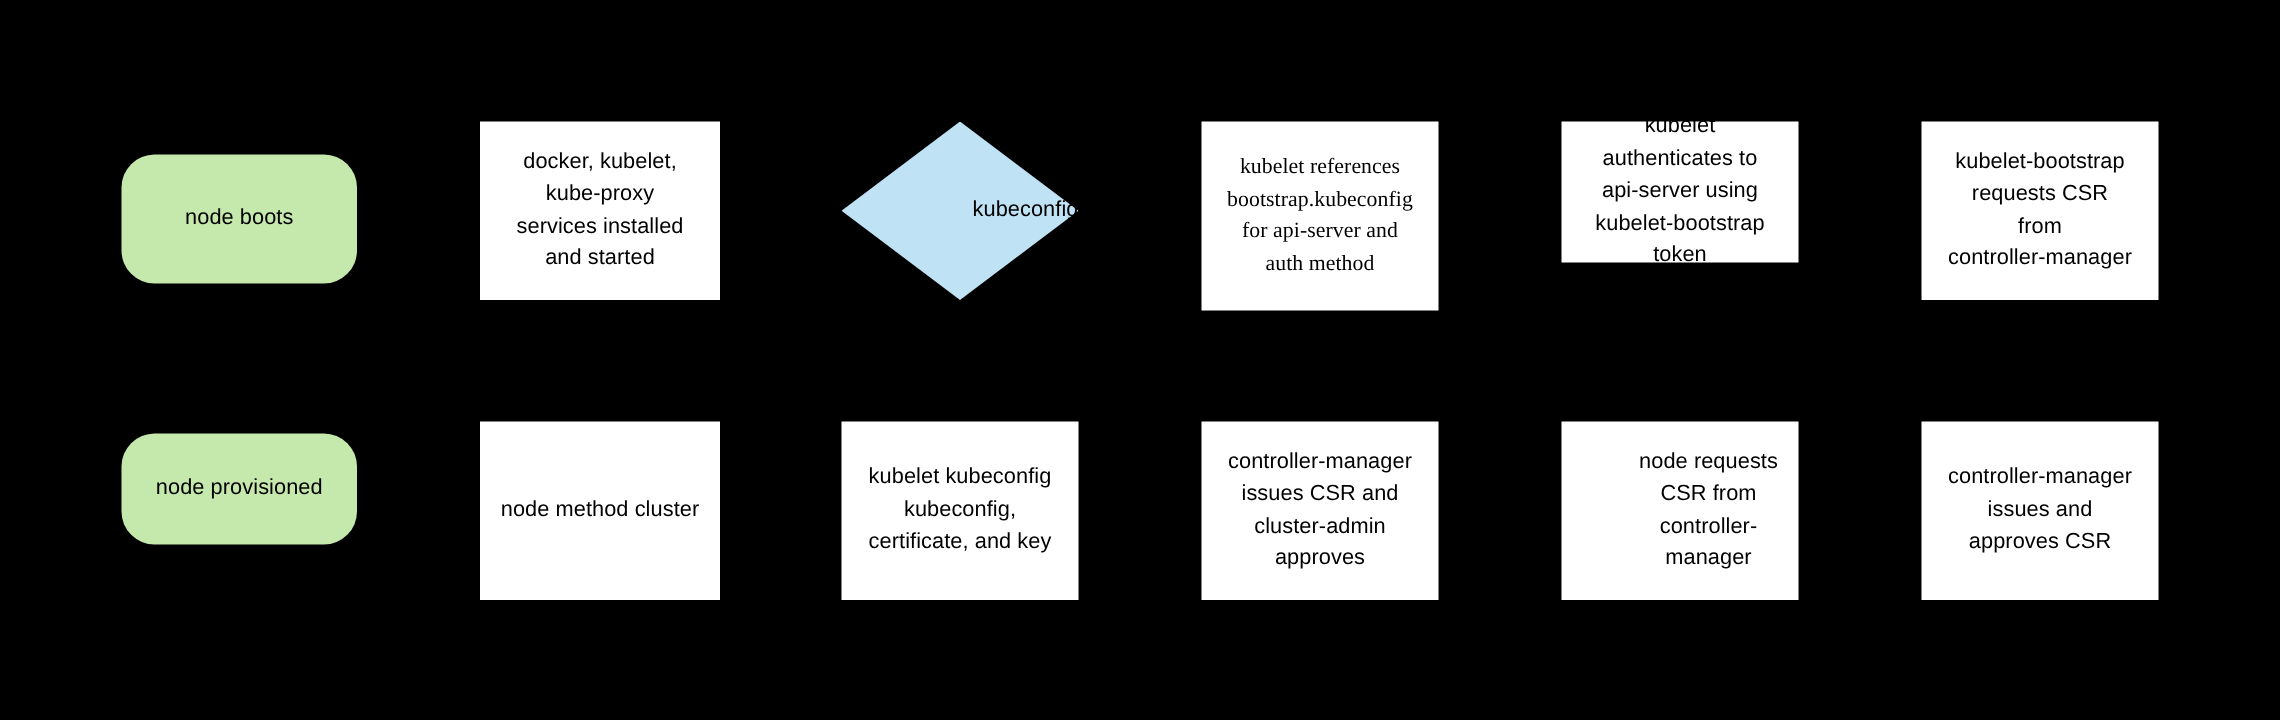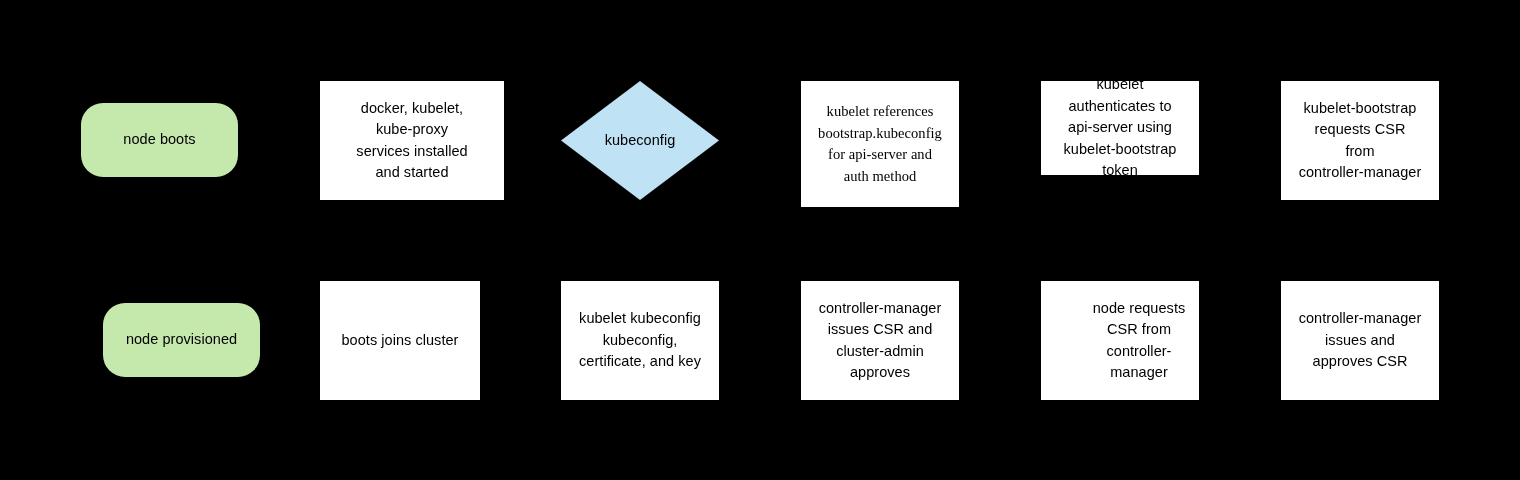--- a/index.html
+++ b/index.html
@@ -78,30 +78,30 @@
   }
   .overflow-label {
     overflow: visible;
   }
 </style>
 </head>
 <body>
 
 <div id="canvas" style="background: rgb(0, 0, 0);">
     <div style="position: absolute; left: 0px; top: 0px; width: 100%; height: 100%;">
-      <div class="node shape-pill" style="left: 81px; top: 103px; width: 157px; height: 74px;">
+      <div class="node shape-pill" style="left: 81px; top: 103px; width: 157px; height: 86px;">
         <span class="node-label">node boots</span>
       </div>
-      <div class="node shape-box" style="left: 320px; top: 81px; width: 184px; height: 119px;">
+      <div class="node shape-box" style="left: 320px; top: 81px; width: 160px; height: 119px;">
         <span class="node-label">docker, kubelet,
 kube-proxy
 services installed
 and started</span>
       </div>
-      <div class="node shape-diamond" style="left: 561px; top: 81px; width: 158px; height: 119px;">
+      <div class="node shape-diamond" style="left: 561px; top: 81px; width: 158px; height: 119px; text-align: right;">
         <div class="diamond-fill"></div>
         <span class="node-label">kubeconfig</span>
       </div>
       <div class="node shape-box overflow-label" style="left: 801px; top: 81px; width: 158px; height: 126px; font-family: Liberation Serif, serif;">
         <span class="node-label">kubelet references
 bootstrap.kubeconfig
 for api-server and
 auth method</span>
       </div>
       <div class="node shape-box" style="left: 1041px; top: 81px; width: 158px; height: 94px;">
@@ -112,25 +112,25 @@
 token</span>
       </div>
       <div class="node shape-box" style="left: 1281px; top: 81px; width: 158px; height: 119px;">
         <span class="node-label">kubelet-bootstrap
 requests CSR
 from
 controller-manager</span>
       </div>
     </div>
     <div style="position: absolute; left: 0px; top: 0px; width: 100%; height: 100%;">
-      <div class="node shape-pill overflow-label" style="left: 81px; top: 303px; width: 157px; height: 74px; margin-left: 22px;">
+      <div class="node shape-pill overflow-label" style="left: 81px; top: 289px; width: 157px; height: 74px;">
         <span class="node-label">node provisioned</span>
       </div>
       <div class="node shape-box" style="left: 320px; top: 281px; width: 160px; height: 119px;">
-        <span class="node-label">boots joins cluster</span>
+        <span class="node-label">node method cluster</span>
       </div>
       <div class="node shape-box" style="left: 561px; top: 281px; width: 158px; height: 119px;">
         <span class="node-label">kubelet kubeconfig
 kubeconfig,
 certificate, and key</span>
       </div>
       <div class="node shape-box" style="left: 801px; top: 281px; width: 158px; height: 119px;">
         <span class="node-label">controller-manager
 issues CSR and
 cluster-admin

